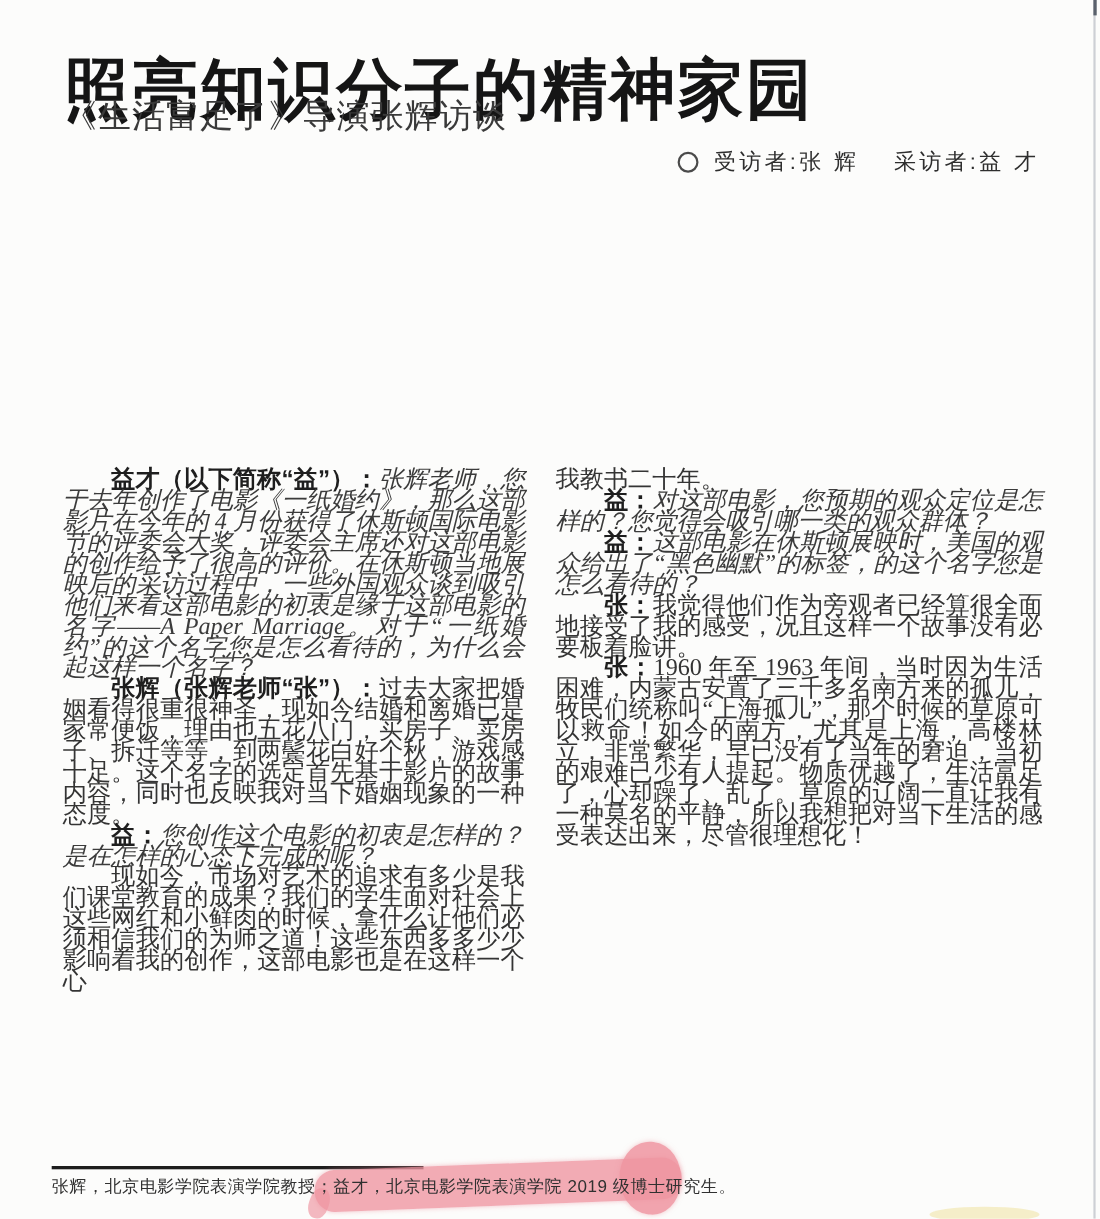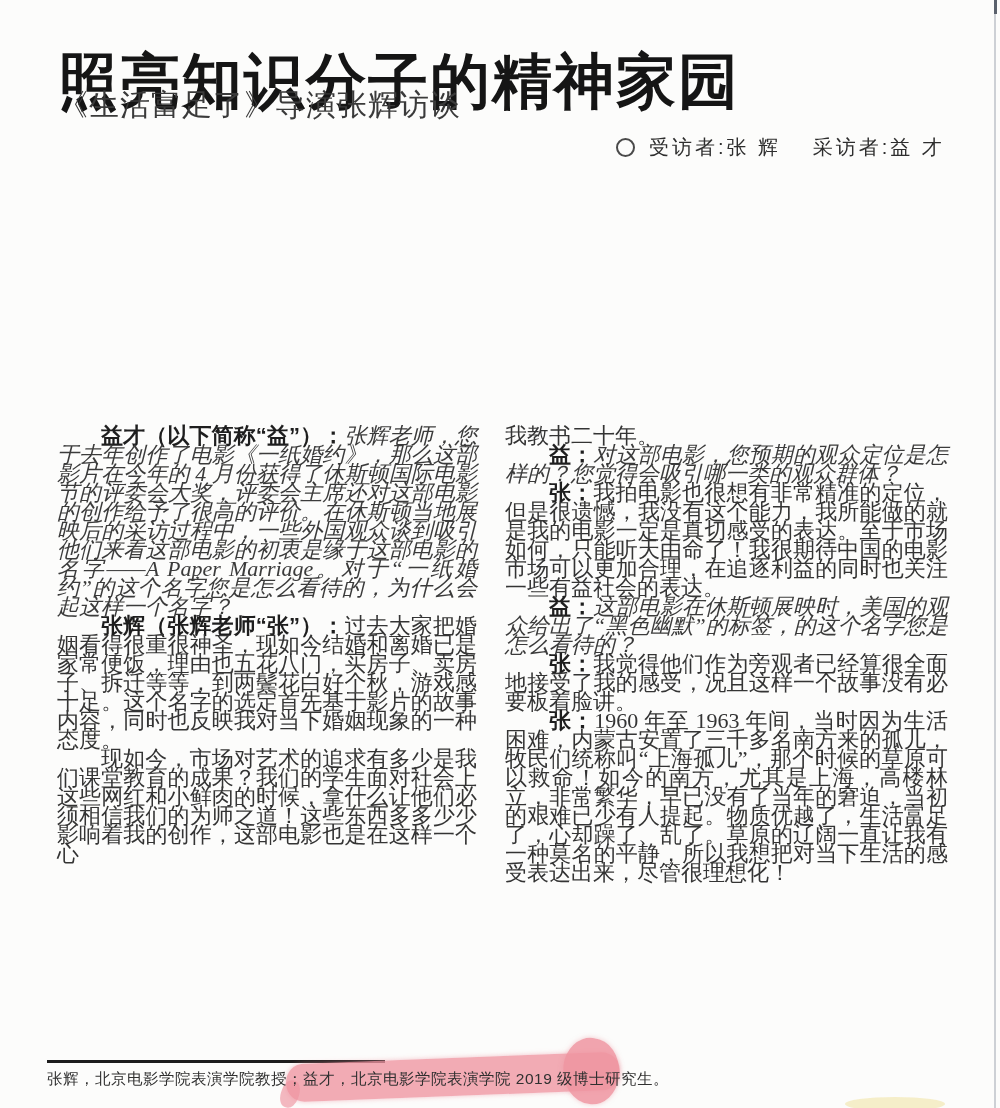--- a/index.html
+++ b/index.html
@@ -94,26 +94,26 @@
 
   <div class="byline">
     <span class="ring"></span>
     <span>受访者:张 辉　 采访者:益 才</span>
   </div>
 
   <div class="columns">
     <div class="col left">
       <p class="q"><span class="lbl">益才（以下简称“益”）：</span><span>张辉老师，您于去年创作了电影《一纸婚约》，那么这部影片在今年的 4 月份获得了休斯顿国际电影节的评委会大奖，评委会主席还对这部电影的创作给予了很高的评价。在休斯顿当地展映后的采访过程中，一些外国观众谈到吸引他们来看这部电影的初衷是缘于这部电影的名字——A Paper Marriage。对于“一纸婚约”的这个名字您是怎么看待的，为什么会起这样一个名字？</span></p>
       <p><span class="lbl">张辉（张辉老师“张”）：</span><span>过去大家把婚姻看得很重很神圣，现如今结婚和离婚已是家常便饭，理由也五花八门，买房子、卖房子、拆迁等等，到两鬓花白好个秋，游戏感十足。这个名字的选定首先基于影片的故事内容，同时也反映我对当下婚姻现象的一种态度。</span></p>
+      <p class="q"><span class="lbl">益：</span><span>您创作这个电影的初衷是怎样的？是在怎样的心态下完成的呢？</span></p>
       <p><span>现如今，市场对艺术的追求有多少是我们课堂教育的成果？我们的学生面对社会上这些网红和小鲜肉的时候，拿什么让他们必须相信我们的为师之道！这些东西多多少少影响着我的创作，这部电影也是在这样一个心</span></p>
     </div>
     <div class="col right">
       <p class="noindent"><span>我教书二十年。</span></p>
       <p class="q"><span class="lbl">益：</span><span>对这部电影，您预期的观众定位是怎样的？您觉得会吸引哪一类的观众群体？</span></p>
-      <p><span class="lbl">张：</span><span>我拍电影也很想有非常精准的定位，但是很遗憾，我没有这个能力，我所能做的就是我的电影一定是真切感受的表达。至于市场如何，只能听天由命了！我很期待中国的电影市场可以更加合理，在追逐利益的同时也关注一些有益社会的表达。</span></p>
       <p class="q"><span class="lbl">益：</span><span>这部电影在休斯顿展映时，美国的观众给出了“黑色幽默”的标签，的这个名字您是怎么看待的？</span></p>
       <p><span class="lbl">张：</span><span>我觉得他们作为旁观者已经算很全面地接受了我的感受，况且这样一个故事没有必要板着脸讲。</span></p>
       <p><span class="lbl">张：</span><span>1960 年至 1963 年间，当时因为生活困难，内蒙古安置了三千多名南方来的孤儿，牧民们统称叫“上海孤儿”，那个时候的草原可以救命！如今的南方，尤其是上海，高楼林立，非常繁华，早已没有了当年的窘迫，当初的艰难已少有人提起。物质优越了，生活富足了，心却躁了、乱了。草原的辽阔一直让我有一种莫名的平静，所以我想把对当下生活的感受表达出来，尽管很理想化！</span></p>
     </div>
   </div>
 
   <div class="yellow-smudge"></div>
   <div class="pink-stroke"></div>
   <div class="pink-blob"></div>
   <div class="pink-tail"></div>

